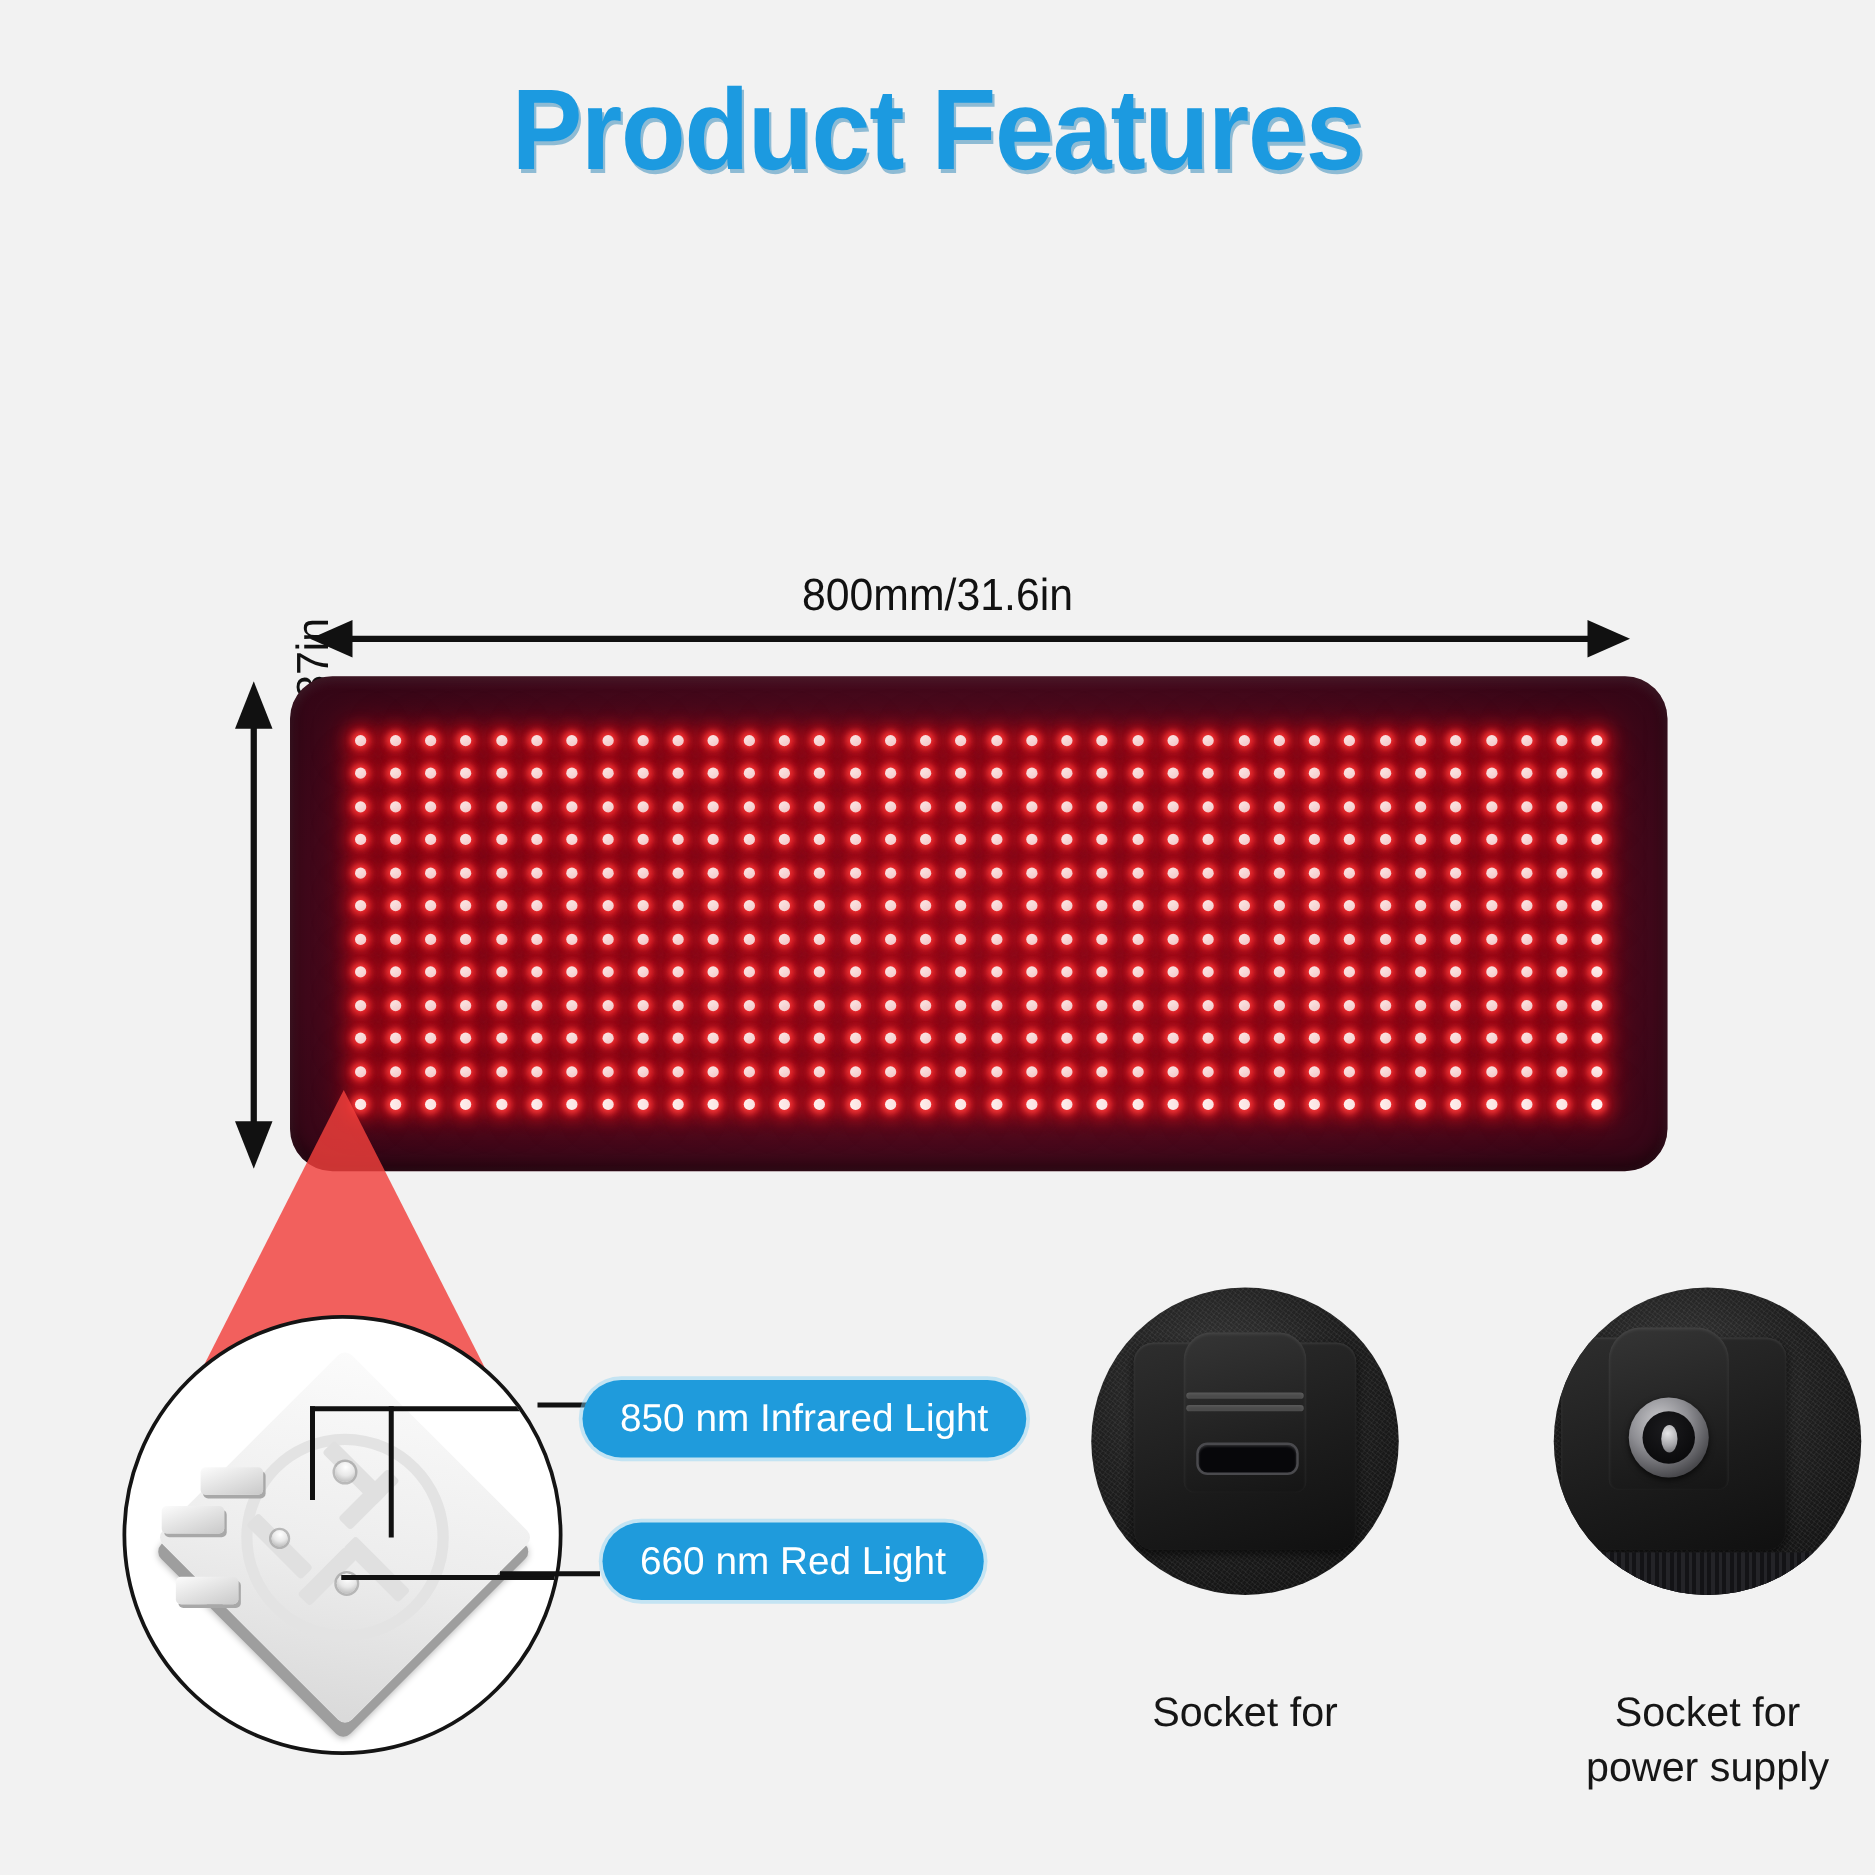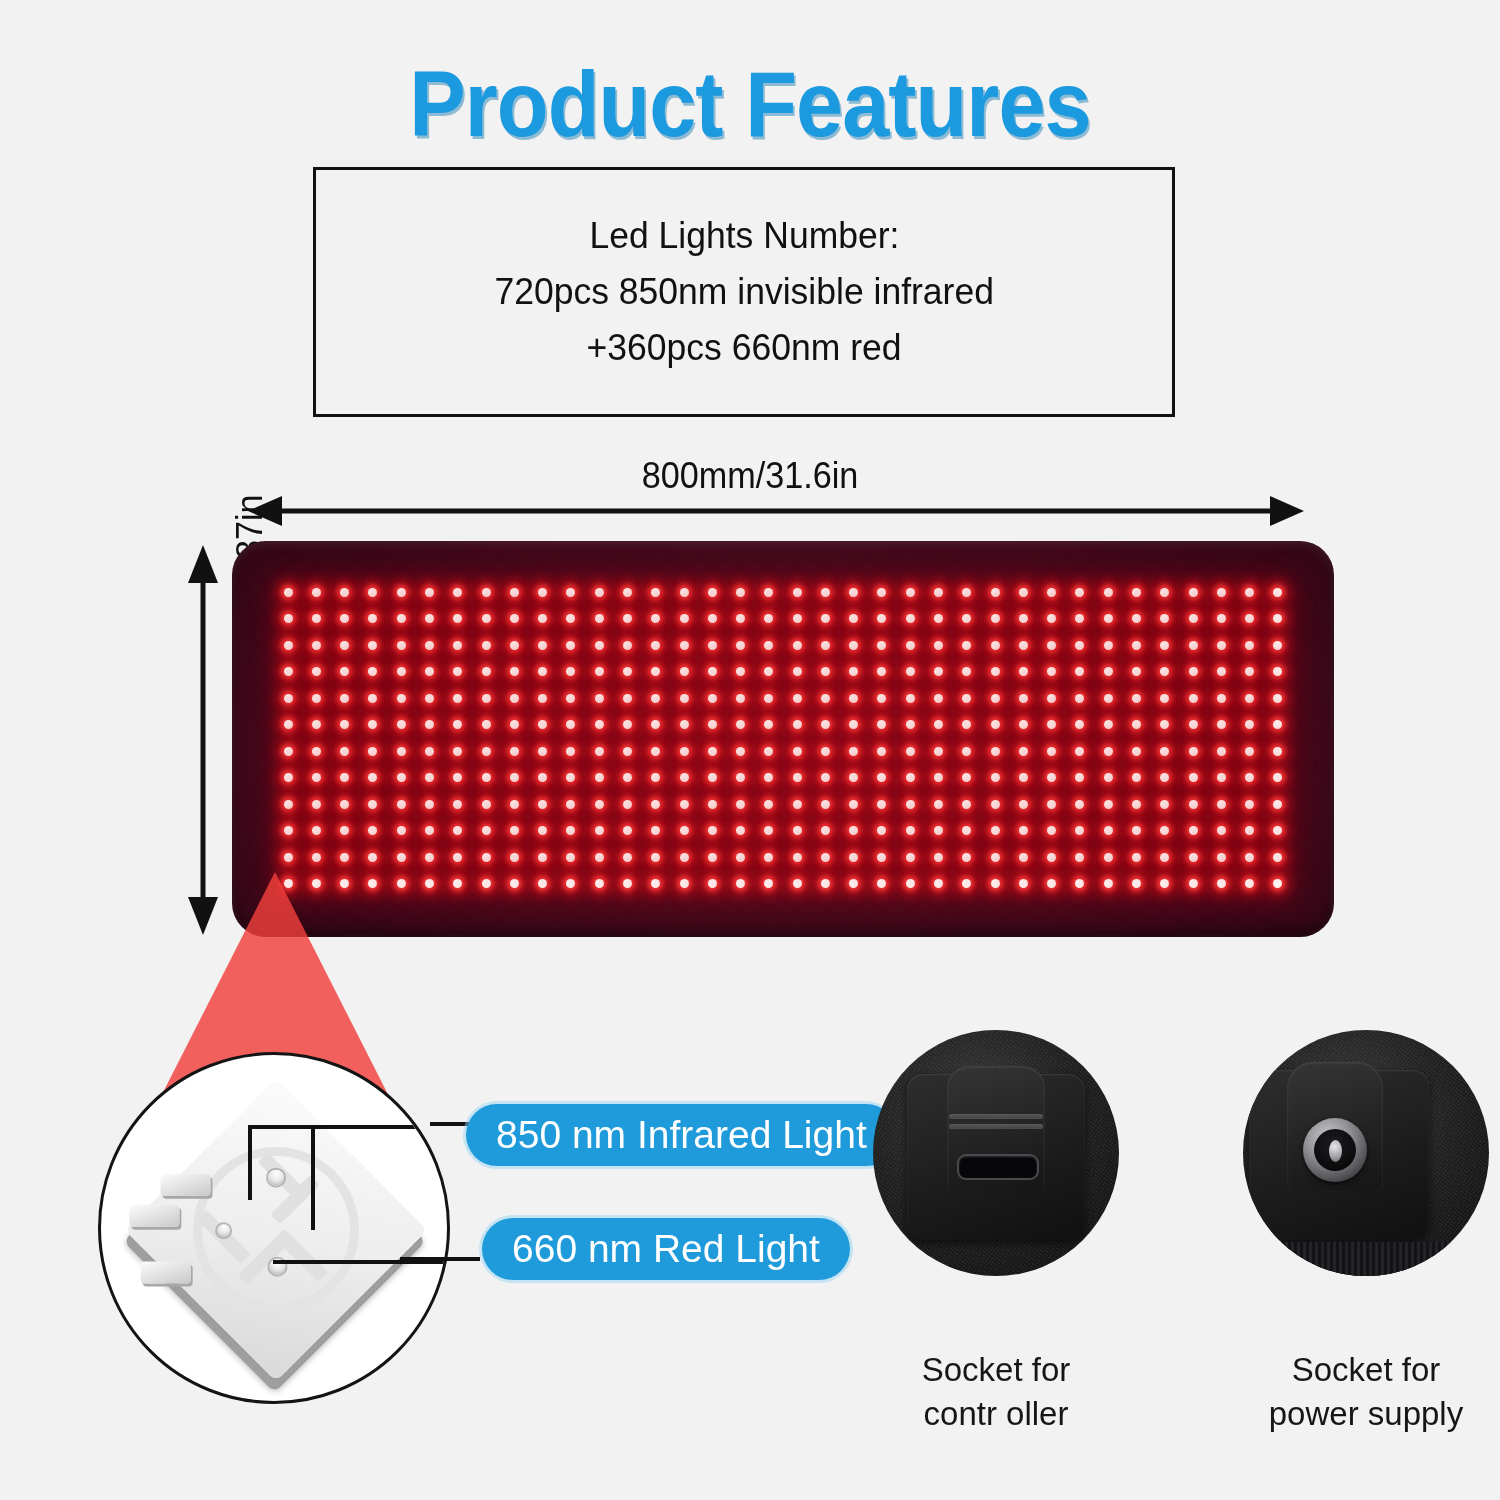--- a/index.html
+++ b/index.html
@@ -213,21 +213,21 @@
     background: #111111;
   }
 
   
   .badge {
     position: absolute;
     background: #1f9bdc;
     color: #ffffff;
     border-radius: 36px;
     font-family: "Liberation Sans Narrow", "Liberation Sans", sans-serif;
-    font-size: 39px;
+    font-size: 31px;
     display: flex;
     align-items: center;
     padding: 0 30px;
     height: 62px;
     box-sizing: border-box;
     white-space: nowrap;
     box-shadow: 0 0 0 3px rgba(140,210,245,0.45);
   }
   #badge-ir { left: 466px; top: 1104px; }
   #badge-red { left: 466px; top: 1218px; margin-left: 16px; }
@@ -306,25 +306,20 @@
   #caption-controller { left: 831px; top: 1348px; }
   #caption-power { left: 1201px; top: 1348px; }
 </style>
 </head>
 <body>
 
 <div id="page">
 
   <div id="title">Product Features</div>
 
-  <div id="spec-box">
-    <div class="spec-line">Led Lights Number:</div>
-    <div class="spec-line">720pcs 850nm invisible infrared</div>
-    <div class="spec-line">+360pcs 660nm red</div>
-  </div>
 
   <div id="dim-width-label">800mm/31.6in</div>
   <svg id="dim-width-arrow" viewBox="0 0 1056 34" preserveAspectRatio="none">
     <line x1="26" y1="17" x2="1030" y2="17" stroke="#111" stroke-width="5"></line>
     <polygon points="0,17 34,2 34,32" fill="#111"></polygon>
     <polygon points="1056,17 1022,2 1022,32" fill="#111"></polygon>
   </svg>
 
   <svg id="dim-height-arrow" viewBox="0 0 34 390" preserveAspectRatio="none">
     <line x1="17" y1="26" x2="17" y2="364" stroke="#111" stroke-width="5"></line>
@@ -815,20 +810,19 @@
     <div class="sock-plate" style="left:6px;top:40px;width:180px;height:170px;"></div>
     <div class="sock-boot" style="left:44px;top:32px;width:96px;height:130px;border-radius:26px 26px 8px 8px;"></div>
     <div class="dc-ring" style="left:60px;top:88px;width:64px;height:64px;"></div>
     <div class="dc-hole" style="left:71px;top:99px;width:42px;height:42px;"></div>
     <div class="dc-pin" style="left:86px;top:110px;width:13px;height:22px;"></div>
     <div class="velcro"></div>
   </div>
 
   <div class="socket-caption" id="caption-controller">
     <div>Socket for</div>
-    <div>contr oller</div>
   </div>
   <div class="socket-caption" id="caption-power">
     <div>Socket for</div>
     <div>power supply</div>
   </div>
 
 </div>
 
 </body></html>

